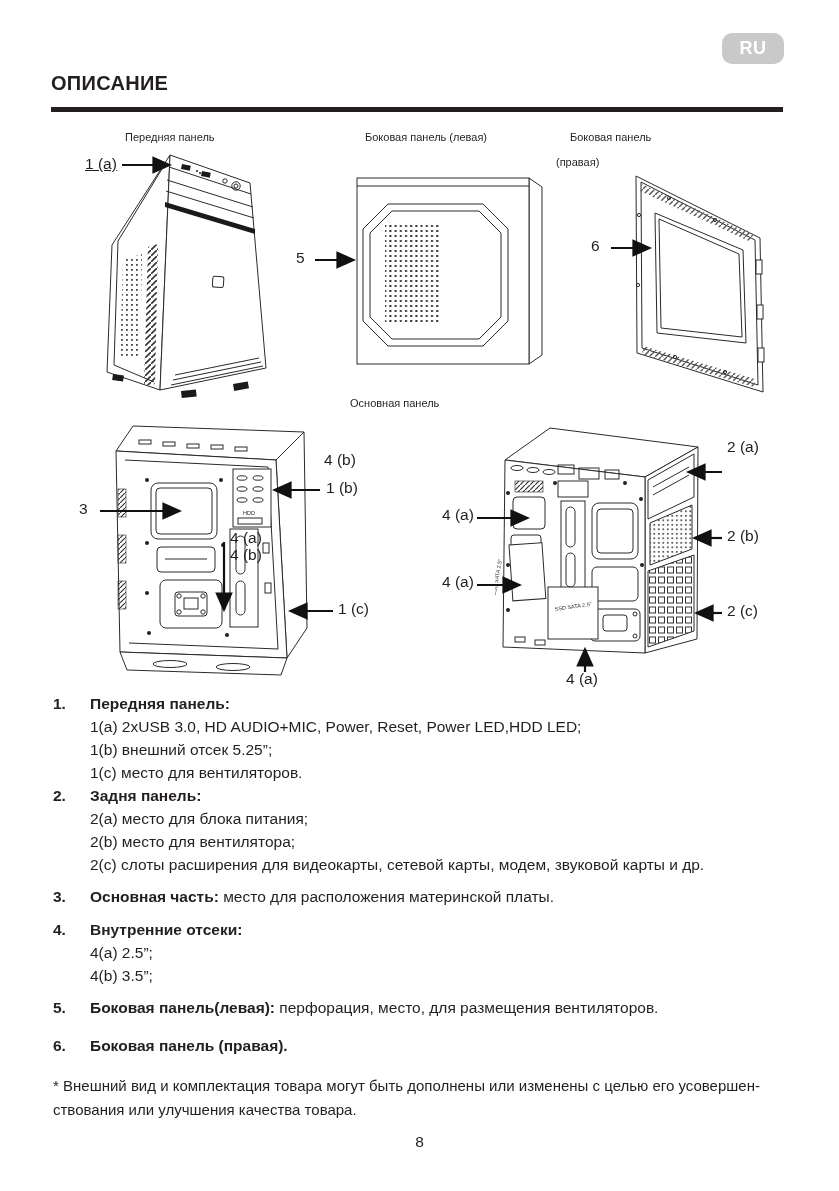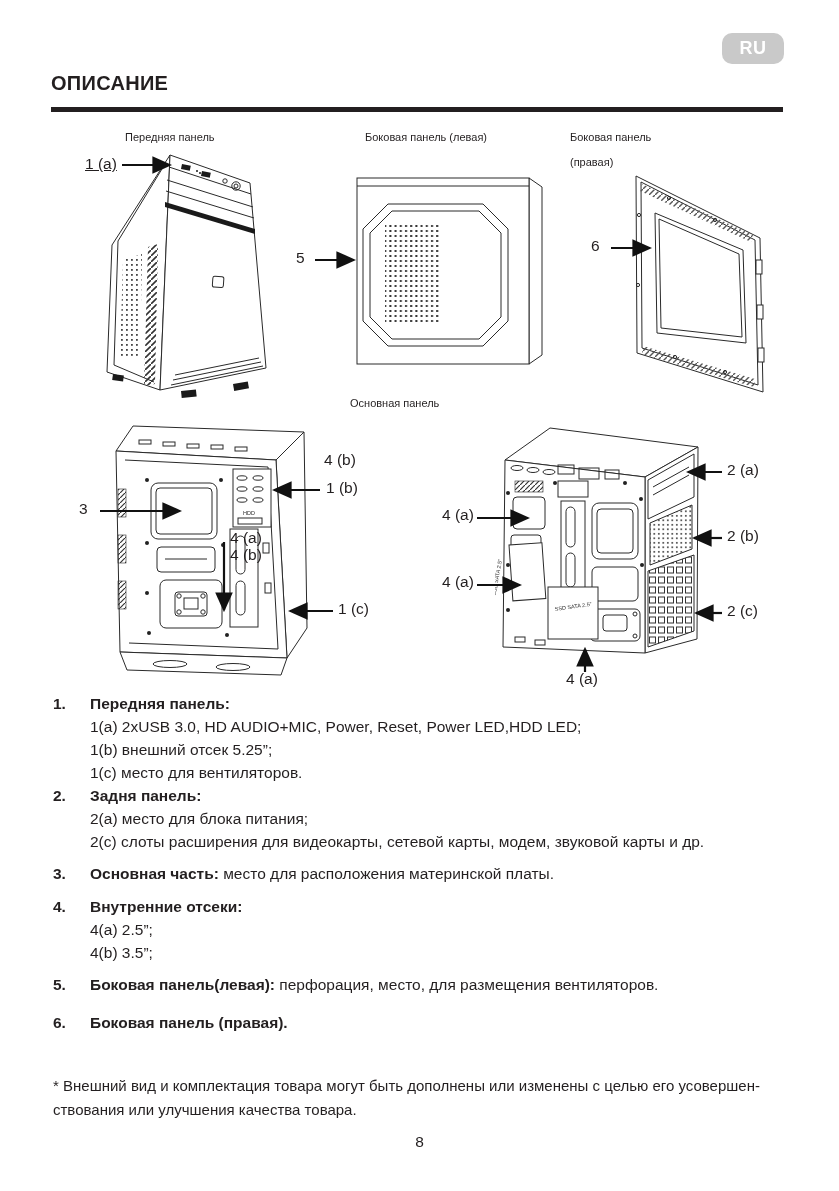--- a/index.html
+++ b/index.html
@@ -31,21 +31,21 @@
 
 <div class="page">
 
   <div class="ru-badge">RU</div>
   <div class="doc-title">ОПИСАНИЕ</div>
   <div class="title-rule"></div>
 
   <div class="fig-label" style="left:125px;top:131px;">Передняя панель</div>
   <div class="fig-label" style="left:365px;top:131px;">Боковая панель (левая)</div>
   <div class="fig-label" style="left:570px;top:131px;">Боковая панель</div>
-  <div class="fig-label" style="left:570px;top:156px;text-align:center;">(правая)</div>
+  <div class="fig-label" style="left:556px;top:156px;text-align:center;">(правая)</div>
   <div class="fig-label" style="left:350px;top:397px;">Основная панель</div>
 
   <div class="drawing" style="left:85px;top:148px;">
     <svg width="220" height="255" viewBox="0 0 220 255">
       <defs>
         <pattern id="fd" width="5" height="5" patternUnits="userSpaceOnUse">
             <rect x="1" y="1" width="1.8" height="1.8" fill="#444"></rect>
           </pattern>
         <pattern id="fh" width="6" height="6" patternUnits="userSpaceOnUse">
             <path d="M0,6 L6,0" stroke="#333" stroke-width="1.6"></path>
@@ -261,21 +261,21 @@
 
   <div class="callout" style="left:85px;top:155px;text-decoration:underline;">1 (a)</div>
   <div class="callout" style="left:296px;top:249px;">5</div>
   <div class="callout" style="left:591px;top:237px;">6</div>
   <div class="callout" style="left:79px;top:500px;">3</div>
   <div class="callout" style="left:324px;top:451px;">4 (b)</div>
   <div class="callout" style="left:326px;top:479px;">1 (b)</div>
   <div class="callout" style="left:230px;top:529px;">4 (a)</div>
   <div class="callout" style="left:230px;top:546px;">4 (b)</div>
   <div class="callout" style="left:338px;top:600px;">1 (c)</div>
-  <div class="callout" style="left:727px;top:461px;">2 (a)</div>
+  <div class="callout" style="left:727px;top:438px;">2 (a)</div>
   <div class="callout" style="left:727px;top:527px;">2 (b)</div>
   <div class="callout" style="left:727px;top:602px;">2 (c)</div>
   <div class="callout" style="left:442px;top:506px;">4 (a)</div>
   <div class="callout" style="left:442px;top:573px;">4 (a)</div>
   <div class="callout" style="left:566px;top:670px;">4 (a)</div>
 
   <div class="legend">
     <div class="legend-item">
       <div class="num">1.</div>
       <div class="body">
@@ -283,20 +283,21 @@
         <div>1(a) 2xUSB 3.0, HD AUDIO+MIC, Power, Reset, Power LED,HDD LED;</div>
         <div>1(b) внешний отсек 5.25”;</div>
         <div>1(c) место для вентиляторов.</div>
       </div>
     </div>
     <div class="legend-item">
       <div class="num">2.</div>
       <div class="body">
         <div class="heading">Задня панель:</div>
         <div>2(a) место для блока питания;</div>
+        <div>2(b) место для вентилятора;</div>
         <div>2(c) слоты расширения для видеокарты, сетевой карты, модем, звуковой карты и др.</div>
       </div>
     </div>
     <div class="legend-item mt9">
       <div class="num">3.</div>
       <div class="body">
         <span class="heading">Основная часть:</span>
         <span>место для расположения материнской платы.</span>
       </div>
     </div>

